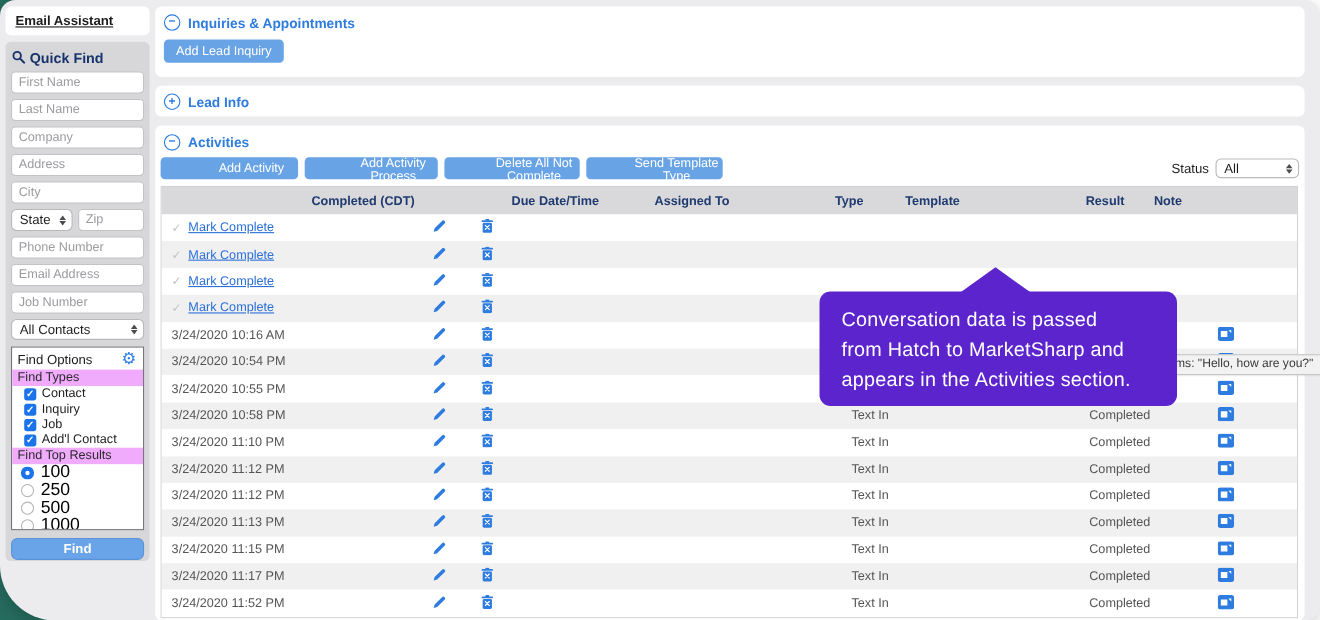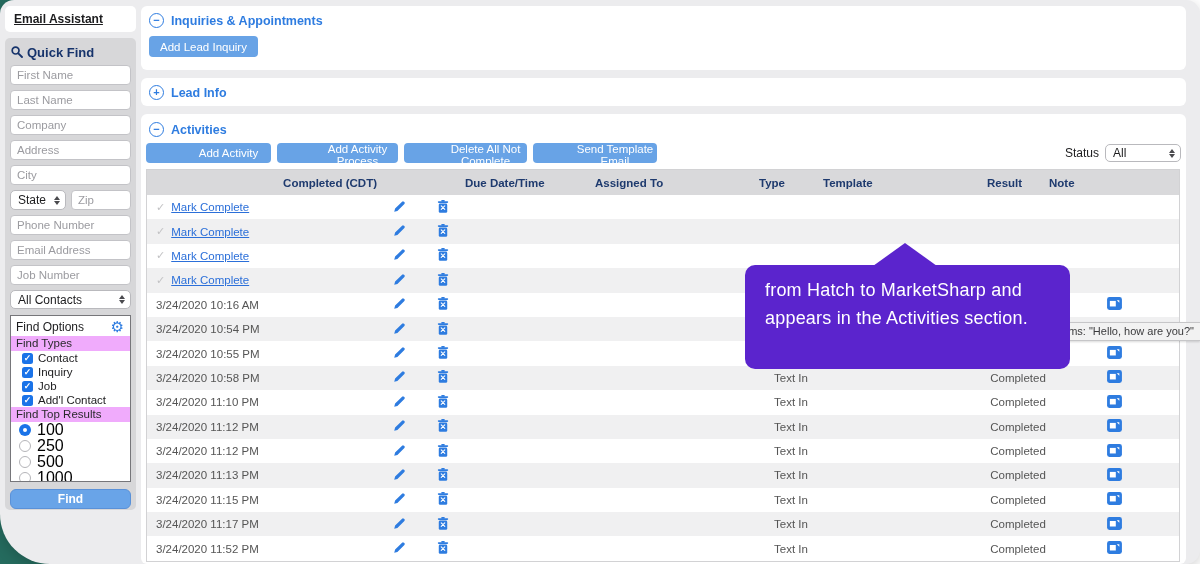--- a/index.html
+++ b/index.html
@@ -199,21 +199,21 @@
     <section class="card card-activities">
       <div class="sec-head" style="margin:3px 0 0 3px;">
         <span class="cicon">−</span>
         <span class="sec-title">Activities</span>
       </div>
 
       <div class="toolbar">
         <button class="btn btn-t1">Add Activity</button>
         <button class="btn btn-t2">Add Activity Process</button>
         <button class="btn btn-t3">Delete All Not Complete</button>
-        <button class="btn btn-t4">Send Template Email</button>
+        <button class="btn btn-t4">Send Template Type</button>
         <span class="status-group">
           <span class="status-label">Status</span>
           <span class="sel sel-status">
             <span>All</span>
             <span class="arrows">
                 <i class="up"></i>
                 <i class="dn"></i>
               </span>
           </span>
         </span>
@@ -768,18 +768,19 @@
     </div>
   </div>
           </div>
       </div>
     </section>
 
     <div class="note-tooltip">d  sms: "Hello, how are you?"</div>
 
     <div class="callout">
       <div class="arrow"></div>
+      <span class="line">Conversation data is passed</span>
       <span class="line">from Hatch to MarketSharp and</span>
       <span class="line">appears in the Activities section.</span>
     </div>
 
   </div>
 </div>
 
 </body></html>

